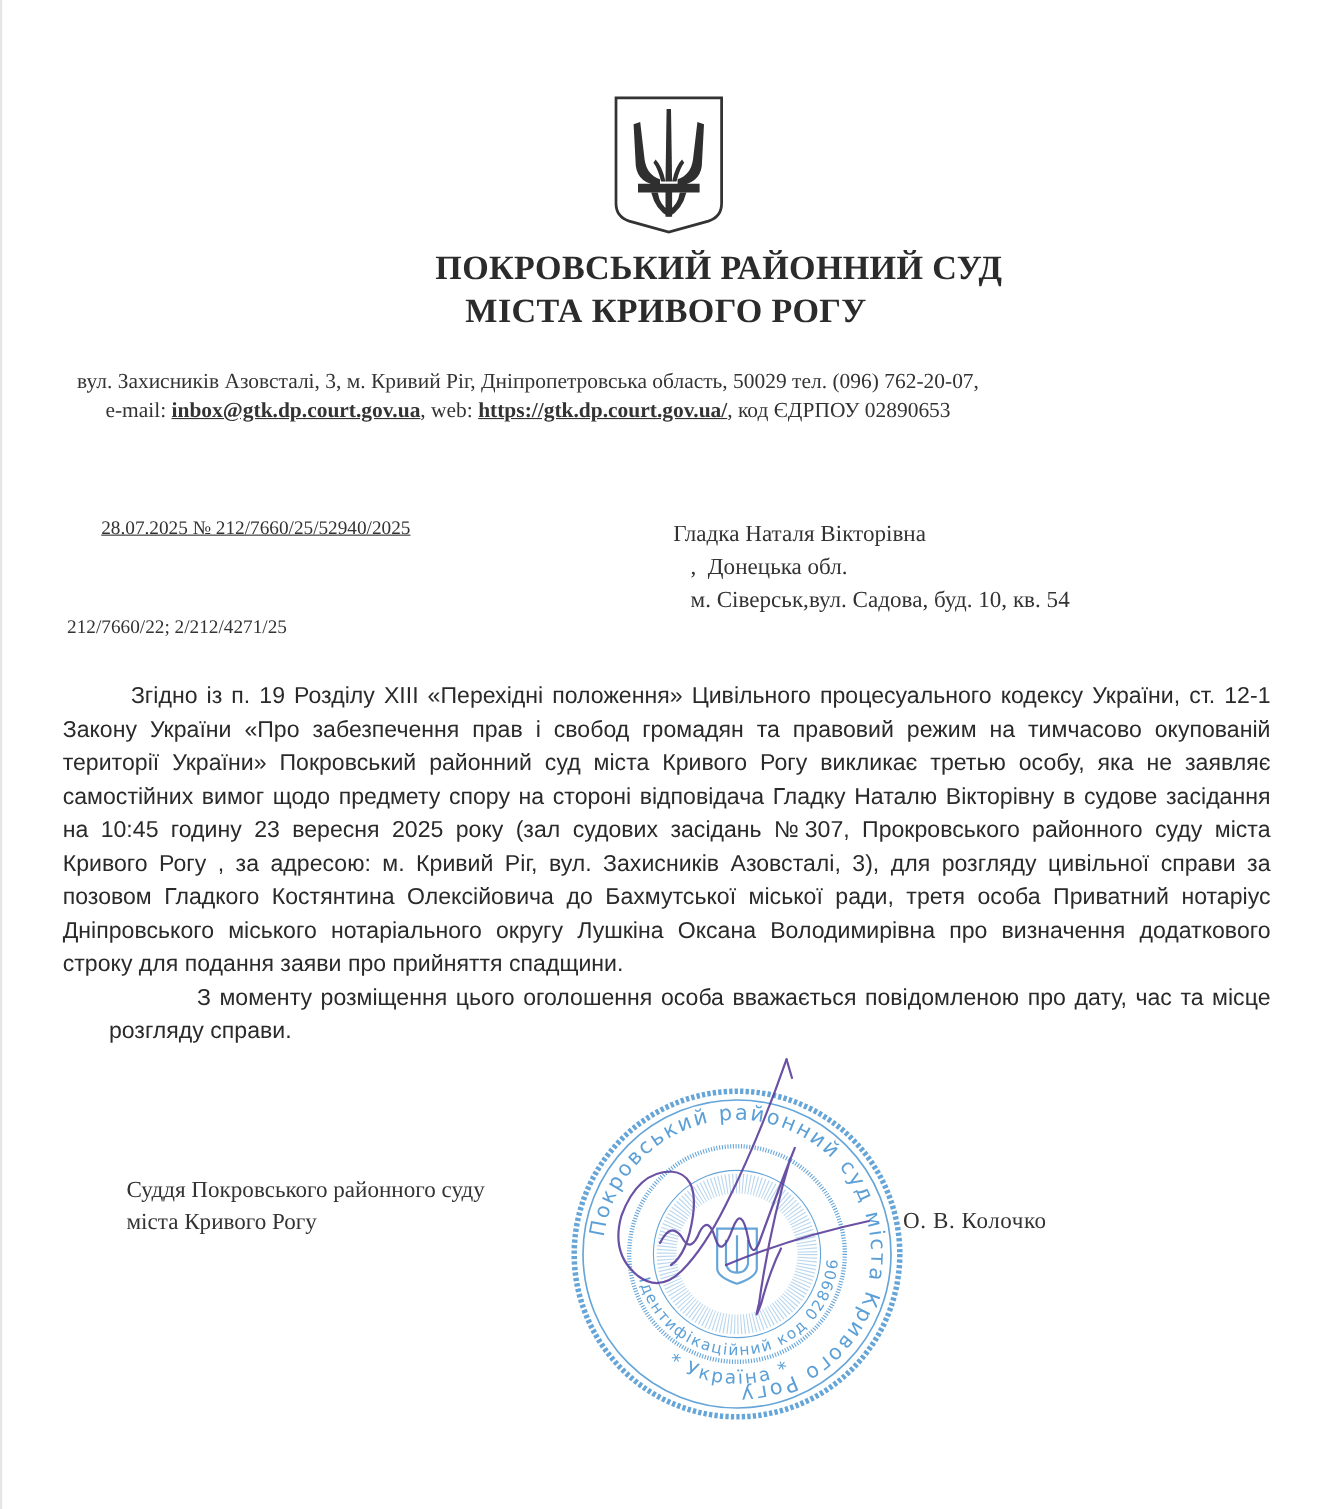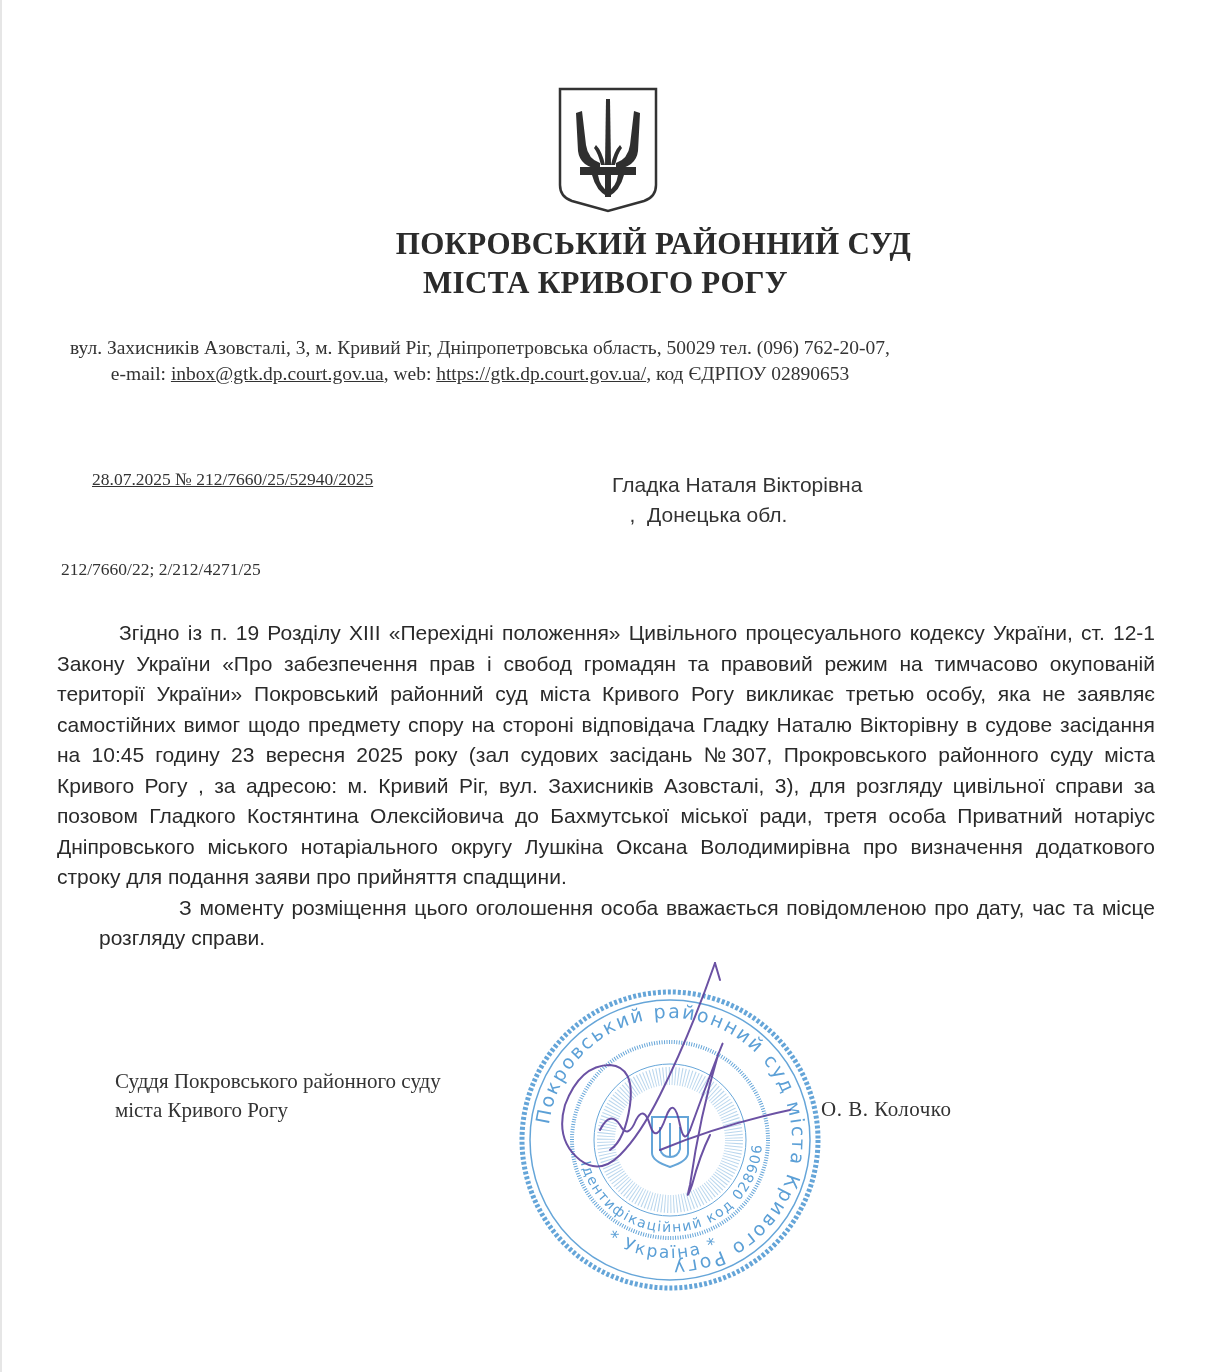--- a/index.html
+++ b/index.html
@@ -7,24 +7,24 @@
          font-family: "Liberation Serif", "DejaVu Serif", serif; color: #2a2a2a; }
   .abs { position: absolute; }
   .edge-line { position: absolute; left: 0; top: 0; width: 2px; height: 1372px; background: #e6e6e6; }
   .emblem { left: 556px; top: 85px; width: 104px; height: 128px; }
   .title { left: 0; width: 1211px; text-align: center; font-weight: bold; font-size: 31px; letter-spacing: 0.3px; color: #2b2b2b; }
   .title1 { top: 226px; padding-left: 48px; }
   .title2 { top: 265px; }
   .addr { left: 0; width: 960px; text-align: center; font-size: 19.5px; color: #333; }
   .addr1 { top: 337px; }
   .addr2 { top: 363px; }
-  .u { text-decoration: underline; }
+  .u { text-decoration: underline; font-weight: bold; }
   .outno { left: 57px; top: 469px; font-size: 17.5px; text-decoration: underline; color: #333; margin-left: 35px; }
   .caseno { left: 61px; top: 559px; font-size: 17.5px; color: #333; }
-  .recip { left: 612px; top: 470px; font-size: 21px; line-height: 30px; color: #333; font-family: Liberation Sans, sans-serif; }
+  .recip { left: 612px; top: 470px; font-size: 21px; line-height: 30px; color: #333; font-family: Liberation Serif, serif; }
   .recip div { white-space: pre; }
   .body-text { left: 57px; top: 618px; width: 1098px; font-size: 21px; line-height: 30.5px;
                text-align: justify; color: #2a2a2a; font-family: Liberation Sans, sans-serif; transform-origin: left top; }
   .body-text p { margin: 0; text-indent: 62px; }
   .body-text p.p2 { text-indent: 80px; margin-left: 42px; }
   .sign-left { left: 115px; top: 1067px; font-size: 21px; line-height: 29px; color: #333; }
   .sign-right { left: 821px; top: 1097px; font-size: 21px; color: #333; letter-spacing: 0.5px; }
   .stamp { left: 515px; top: 985px; width: 310px; height: 310px; }
   .signature { left: 540px; top: 955px; width: 260px; height: 260px; }
 </style>
@@ -52,20 +52,21 @@
 
 <div class="abs addr addr1">вул. Захисників Азовсталі, 3, м. Кривий Ріг,  Дніпропетровська область, 50029 тел. (096) 762-20-07,</div>
 <div class="abs addr addr2"><span>e-mail: </span><span class="u">inbox@gtk.dp.court.gov.ua</span><span>,  web: </span><span class="u">https://gtk.dp.court.gov.ua/</span><span>, код ЄДРПОУ 02890653</span></div>
 
 <div class="abs outno">28.07.2025 № 212/7660/25/52940/2025</div>
 <div class="abs caseno">212/7660/22; 2/212/4271/25</div>
 
 <div class="abs recip">
   <div>Гладка Наталя Вікторівна</div>
   <div>   ,  Донецька обл.</div>
+  <div>   м. Сіверськ,вул. Садова, буд. 10, кв. 54</div>
 </div>
 
 <div class="abs body-text">
   <p>Згідно із п. 19 Розділу XIII «Перехідні положення» Цивільного процесуального кодексу України,  ст. 12-1 Закону України «Про забезпечення прав і свобод громадян та правовий режим на тимчасово окупованій території України» Покровський районний суд міста Кривого Рогу викликає третью особу, яка не заявляє самостійних вимог щодо предмету спору на стороні відповідача Гладку Наталю Вікторівну в судове засідання на 10:45 годину 23 вересня 2025 року (зал судових засідань №307, Прокровського районного суду міста Кривого Рогу , за адресою: м. Кривий Ріг, вул. Захисників Азовсталі, 3), для розгляду цивільної справи  за позовом Гладкого Костянтина Олексійовича до Бахмутської міської ради, третя особа Приватний нотаріус Дніпровського міського нотаріального округу Лушкіна Оксана Володимирівна про визначення додаткового строку для подання заяви про прийняття спадщини.</p>
   <p class="p2">З моменту розміщення цього оголошення особа вважається повідомленою про дату, час та місце розгляду справи.</p>
 </div>
 
 <div class="abs sign-left">
   <div>Суддя  Покровського районного суду</div>
   <div>міста Кривого Рогу</div>

